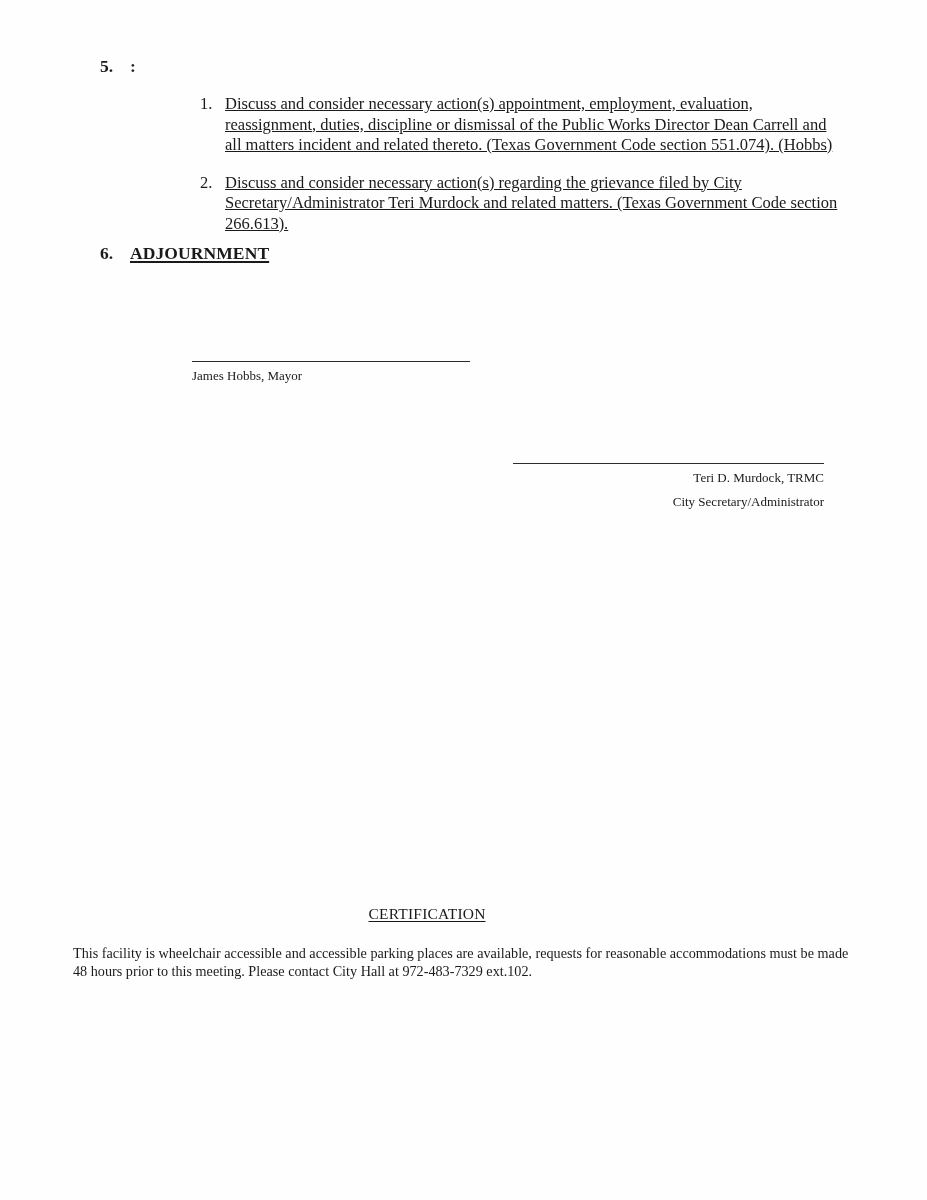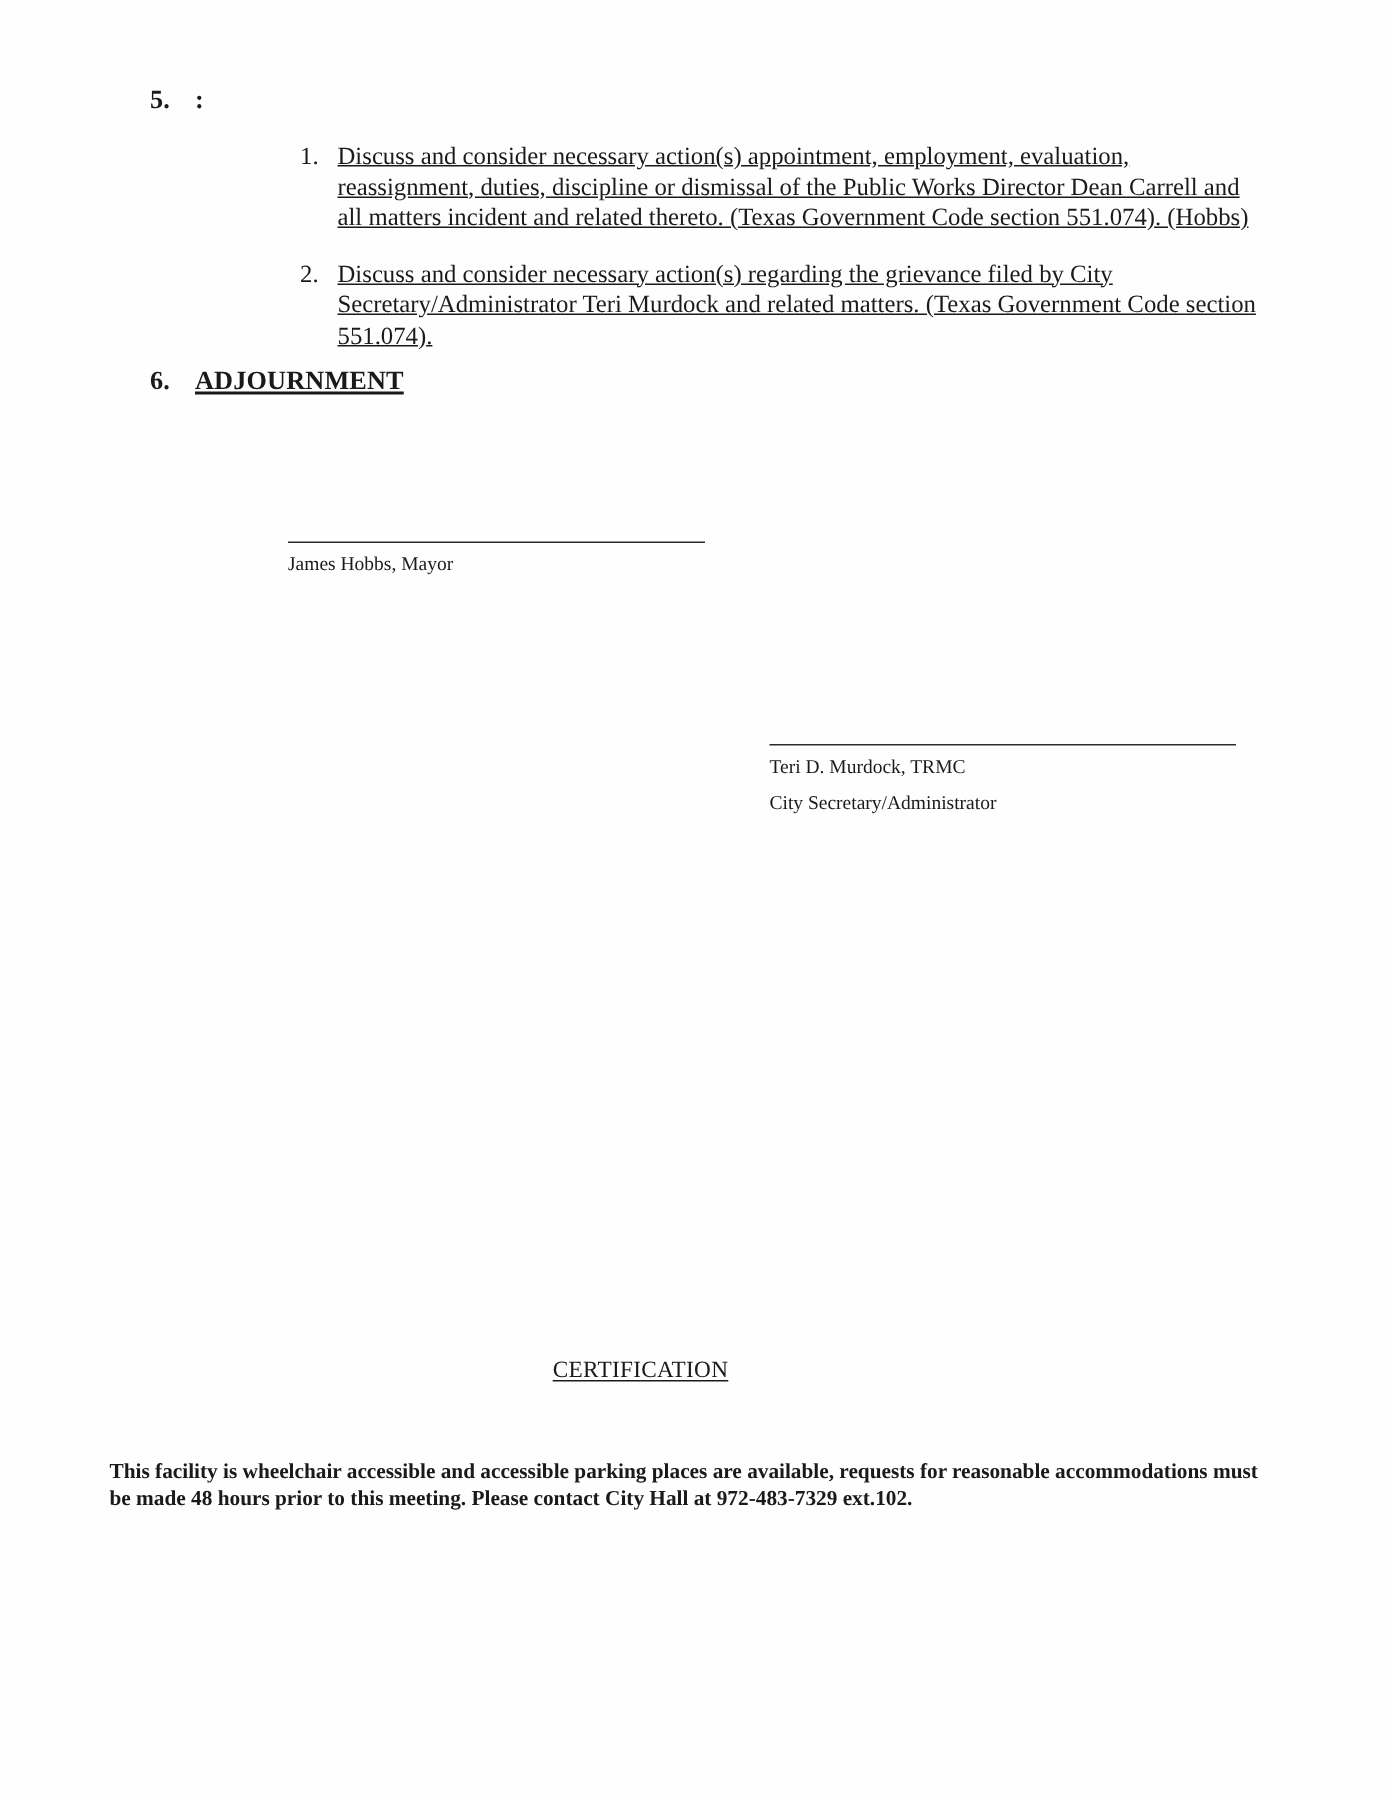--- a/index.html
+++ b/index.html
@@ -72,21 +72,21 @@
   .sig-rule {
     border-top: 1.6px solid #2b2b2b;
     height: 0;
   }
   .sig-name {
     font-size: 13px;
     line-height: 20px;
     margin-top: 4px;
   }
   #sig-mayor { left: 192px; top: 361px; width: 278px; }
-  #sig-secretary { left: 513px; top: 496px; width: 311px; }
+  #sig-secretary { left: 513px; top: 463px; width: 311px; text-align: right; }
 
   
   #certification-heading {
     position: absolute;
     left: 0;
     top: 905px;
     width: 854px;
     text-align: center;
     font-size: 15.5px;
     letter-spacing: 0.2px;
@@ -98,40 +98,40 @@
   }
   .cert-para {
     position: absolute;
     left: 73px;
     width: 780px;
     font-size: 14.2px;
     line-height: 18.2px;
     text-align: left;
   }
   #cert-para-0 { top: 936px; }
-  #cert-para-1 { top: 972px; font-weight: bold; }
+  #cert-para-1 { top: 944px; }
 </style>
 </head>
 <body>
 
 <div class="page">
 
   <div class="section-heading" id="heading-reconvene">
     <span class="num">5.</span>
       <span class="heading-suffix">:</span>
   </div>
 
   <div class="sub-list">
     <div class="sub-item">
       <span class="sub-num">1.</span>
       <span class="sub-text">Discuss and consider necessary action(s) appointment, employment, evaluation, reassignment, duties, discipline or dismissal of the Public Works Director Dean Carrell and all matters incident and related thereto.  (Texas Government Code section 551.074).  (Hobbs)</span>
     </div>
     <div class="sub-item">
       <span class="sub-num">2.</span>
-      <span class="sub-text">Discuss and consider necessary action(s) regarding the grievance filed by City Secretary/Administrator Teri Murdock and related matters.  (Texas Government Code section 551.074).</span>
+      <span class="sub-text">Discuss and consider necessary action(s) regarding the grievance filed by City Secretary/Administrator Teri Murdock and related matters.  (Texas Government Code section 266.613).</span>
     </div>
   </div>
 
   <div class="section-heading" id="heading-adjournment">
     <span class="num">6.</span>
     <span class="heading-text">ADJOURNMENT</span>
       <span class="heading-suffix"></span>
   </div>
 
   <div class="sig-block" id="sig-mayor">

